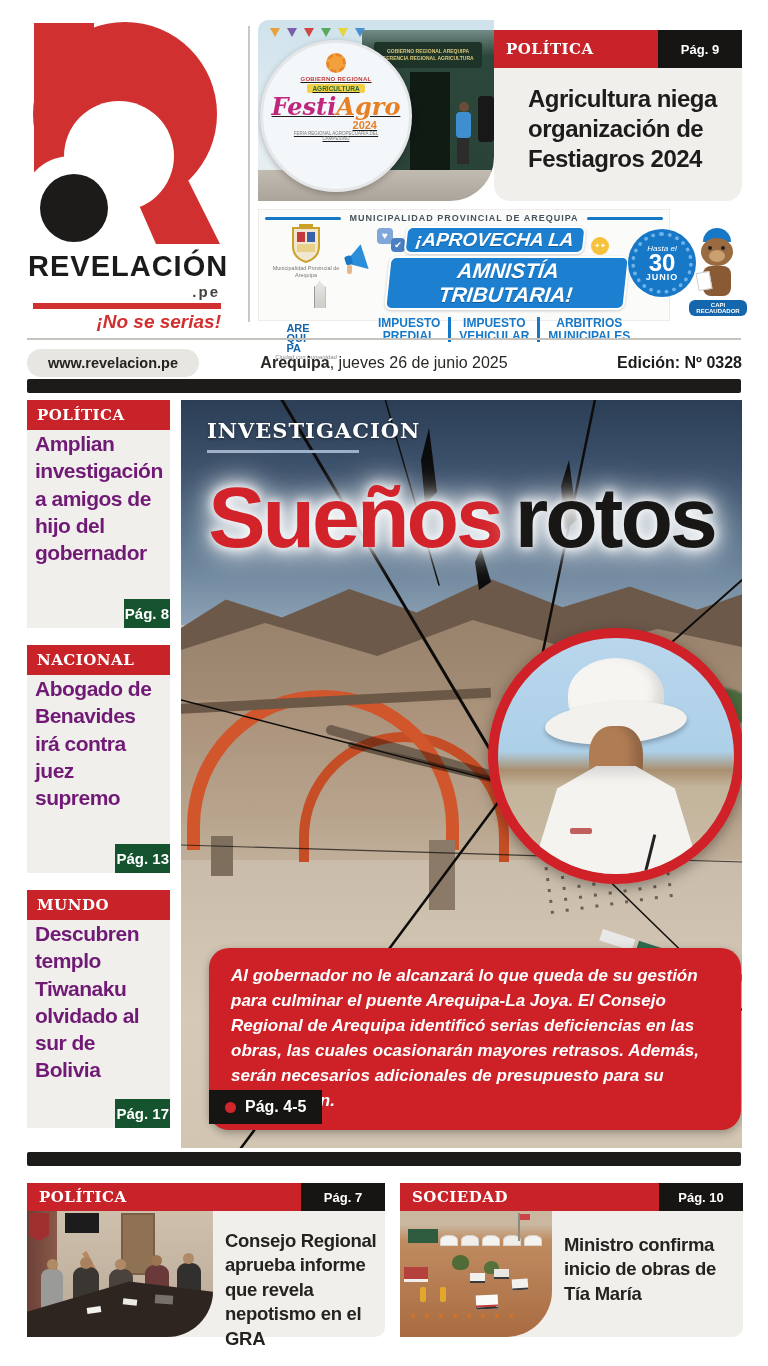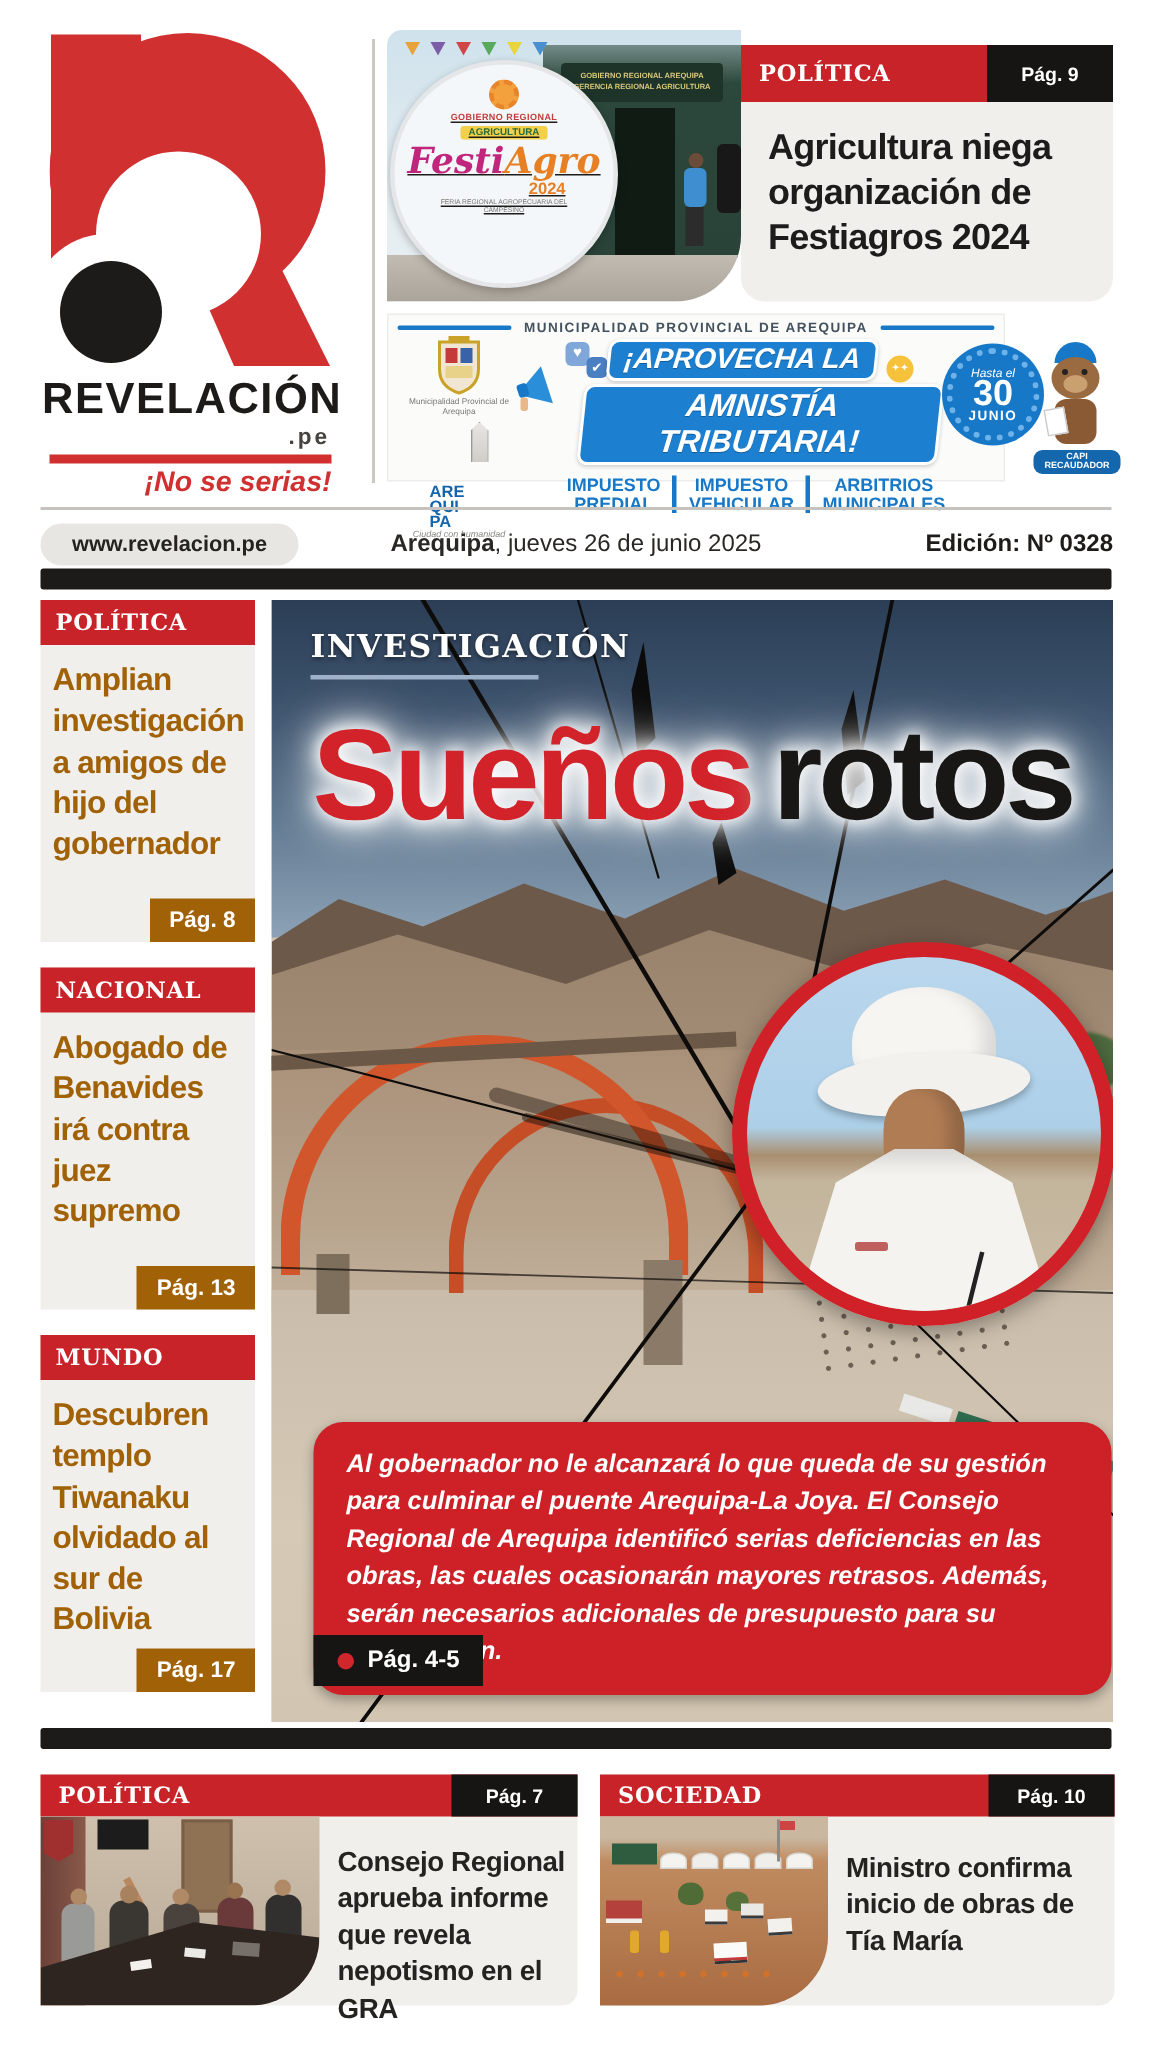--- a/index.html
+++ b/index.html
@@ -46,23 +46,23 @@
         color:#fff;line-height:.9;box-shadow:0 0 0 3px #1778c8;}
   .smallcap{font-size:5.5px;color:#7a7874;text-align:center;line-height:1.2;}
   
   .pill-url{background:#e8e6e3;border-radius:14px;display:flex;align-items:center;justify-content:center;
             font-weight:bold;font-size:14.5px;color:#25231f;}
   .dateline{font-size:16px;color:#2a2824;text-align:center;}
   .blackbar{background:#1d1b19;border-radius:2px;}
   
   .scard{left:27px;width:143px;background:#f0efec;}
   .scard .slabel{background:#c9232a;color:#fff;font-size:15px;padding:6px 10px;letter-spacing:.5px;}
-  .scard h3{font-size:21px;line-height:1.3;letter-spacing:-.5px;padding:10px 8px;color:#a16207;}
-  .spage{position:absolute;right:0;bottom:0;background:#a16207;color:#fff;font-weight:bold;
-         font-size:15px;padding:6px 13px;}
+  .scard h3{font-size:21px;line-height:1.3;letter-spacing:-.5px;padding:0 8px;color:#701a75;}
+  .spage{position:absolute;right:0;bottom:0;background:#14532d;color:#fff;font-weight:bold;
+         font-size:15px;padding:6px 1px;}
   
   .feature{left:181px;top:400px;width:561px;height:748px;overflow:hidden;background:#cdc0ad;}
   .kicker{color:#fff;font-size:21px;letter-spacing:1px;text-shadow:0 1px 3px rgba(0,0,0,.5);}
   .kicker-rule{width:152px;height:3px;background:#9db1c8;margin-top:7px;}
   .bigtitle{font-size:86px;font-weight:bold;letter-spacing:-3px;line-height:1;text-align:center;white-space:nowrap;
             text-shadow:0 0 10px #fff,0 0 18px #fff,0 0 28px rgba(255,255,255,.95),0 0 40px rgba(255,255,255,.8);}
   .t-red{color:#d2232b;margin-right:14px;}
   .t-black{color:#181715;}
   .circle-photo{width:256px;height:256px;border-radius:50%;border:10px solid #cf2127;box-sizing:border-box;
                 overflow:hidden;background:linear-gradient(180deg,#b9d6ec 0%,#add0e9 48%,#a98f6f 56%,#c3b49c 63%,#cbbda6 100%);
@@ -129,21 +129,21 @@
         <div style="font-size:11px;font-weight:bold;color:#e77f24;align-self:flex-end;margin-right:32px;">2024</div>
         <div class="smallcap" style="width:110px;font-size:4.5px;">FERIA REGIONAL AGROPECUARIA DEL CAMPESINO</div>
       </div>
     </div>
 
     <div class="abs" style="left:494px;top:30px;width:248px;height:171px;">
       <div class="rbar" style="height:38px;">
         <div class="lbl slab">POLÍTICA</div>
         <div class="pg">Pág. 9</div>
       </div>
-      <div class="panel tsp-body" style="height:133px;">
+      <div class="panel tsp-body" style="height:133px;padding-left:16px;">
         <h2>Agricultura niega organización de Festiagros 2024</h2>
       </div>
     </div>
 
     <div class="abs ad">
       <div class="ad-topline">
         <div class="ln"></div>
         <div class="ad-org">MUNICIPALIDAD PROVINCIAL DE AREQUIPA</div>
         <div class="ln"></div>
       </div>

